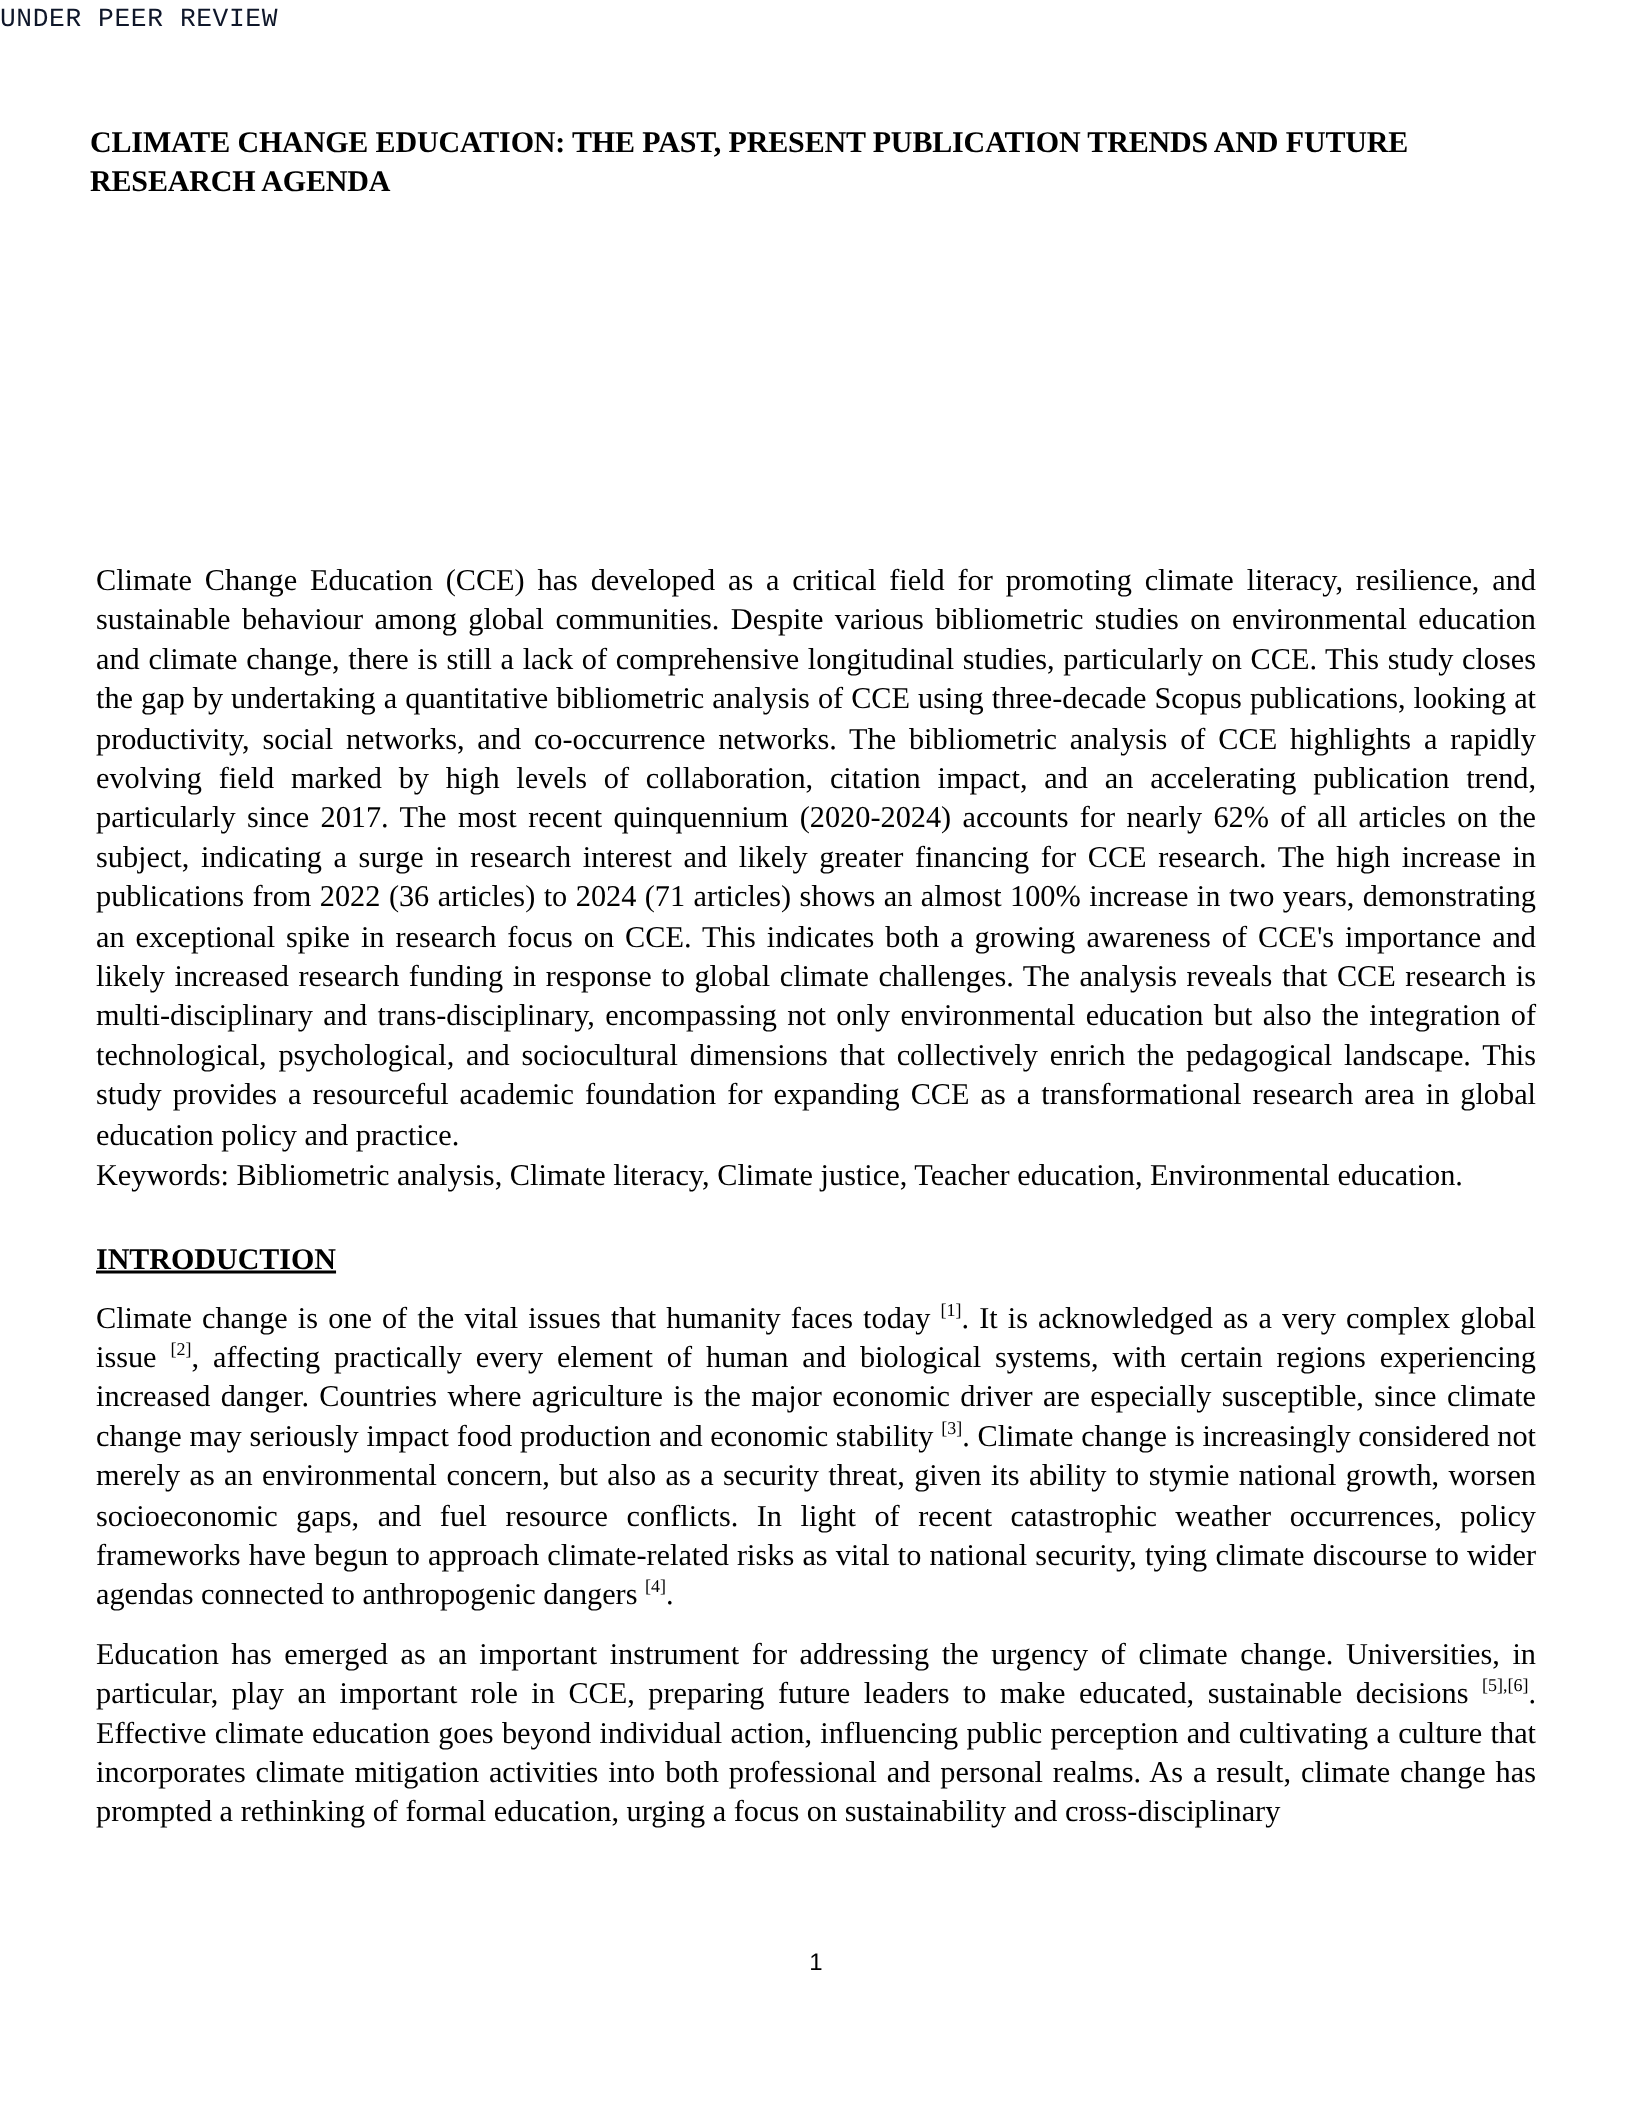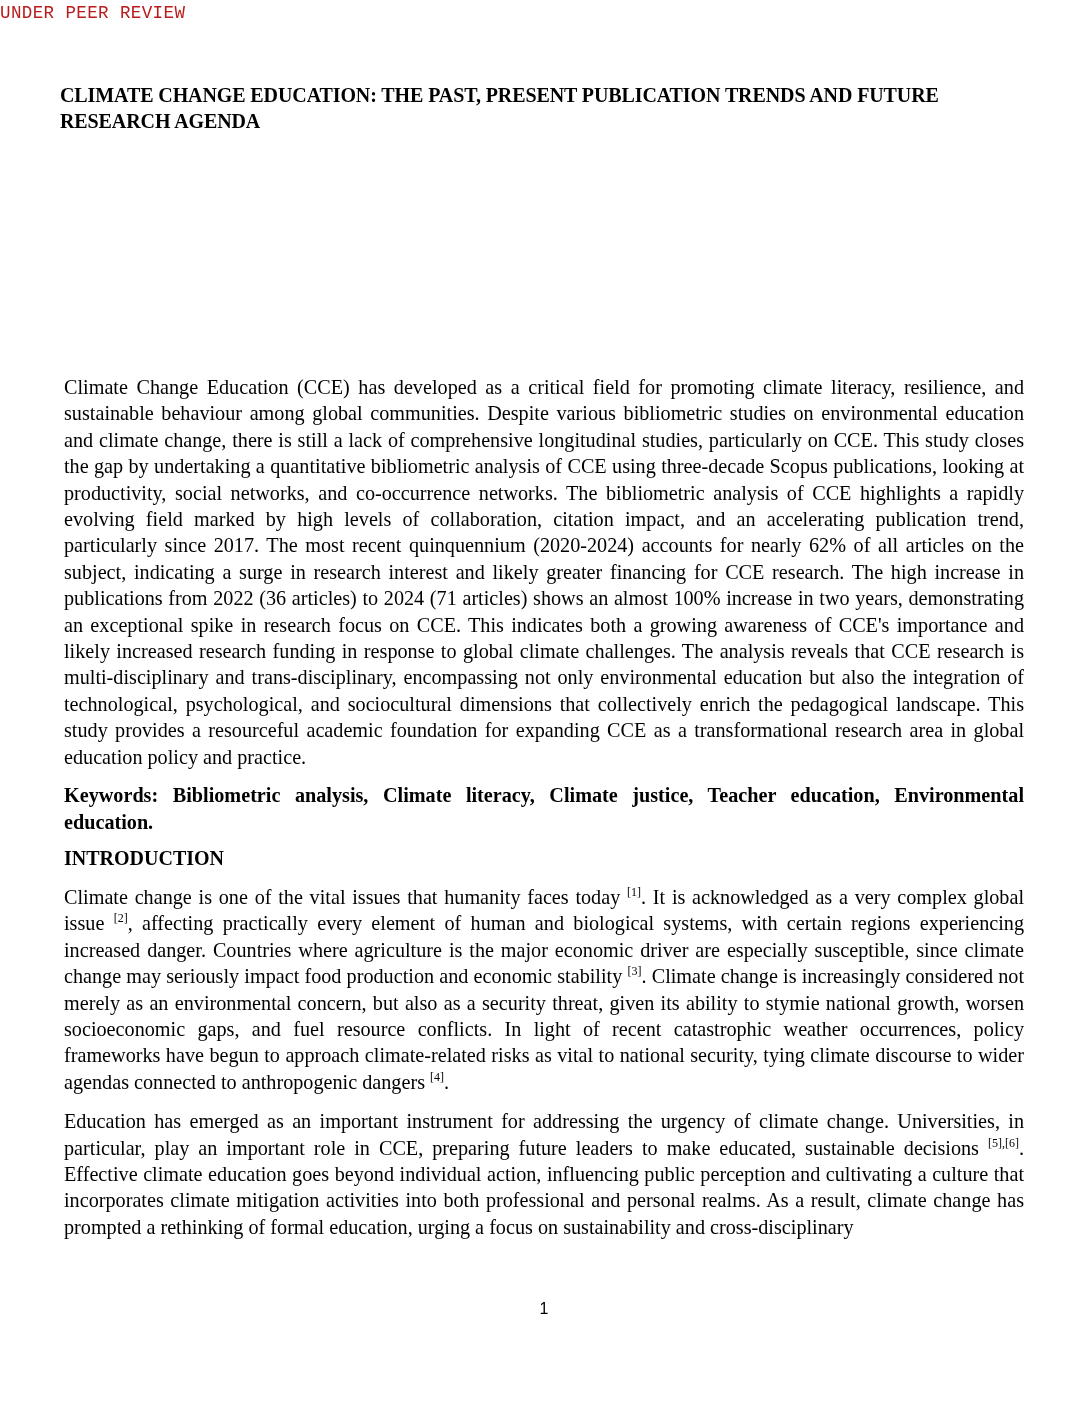--- a/index.html
+++ b/index.html
@@ -15,21 +15,21 @@
       color: #000000;
       font-family: "Liberation Serif", serif;
     }
     .watermark {
       position: absolute;
       left: 0;
       top: 5px;
       font-family: "Liberation Mono", monospace;
       font-size: 17.5px;
       letter-spacing: 0.4px;
-      color: #b91c1c;
+      color: #0f172a;
       line-height: 1;
     }
     .title {
       position: absolute;
       left: 60px;
       top: 82px;
       width: 968px;
       text-align: left;
       font-weight: bold;
       font-size: 20px;
@@ -49,31 +49,32 @@
       font-weight: bold;
       font-size: 20px;
       margin: 0 0 14px 0;
       line-height: 26px;
     }
     p {
       margin: 0;
       text-align: justify;
     }
     .abstract-body {
-      margin-bottom: 12px;
+      margin-bottom: 1px;
     }
     .keywords {
-      font-weight: bold;
-      margin-bottom: 10px;
+      font-weight: normal;
+      margin-bottom: 29px;
     }
     .section-heading {
       font-weight: bold;
       font-size: 20px;
       margin: 0 0 13px 0;
       line-height: 26px;
+      text-decoration: underline;
     }
     .intro-para {
       margin-bottom: 13px;
     }
     sup {
       font-size: 12px;
       line-height: 0;
       vertical-align: 0;
       position: relative;
       top: -8px;

